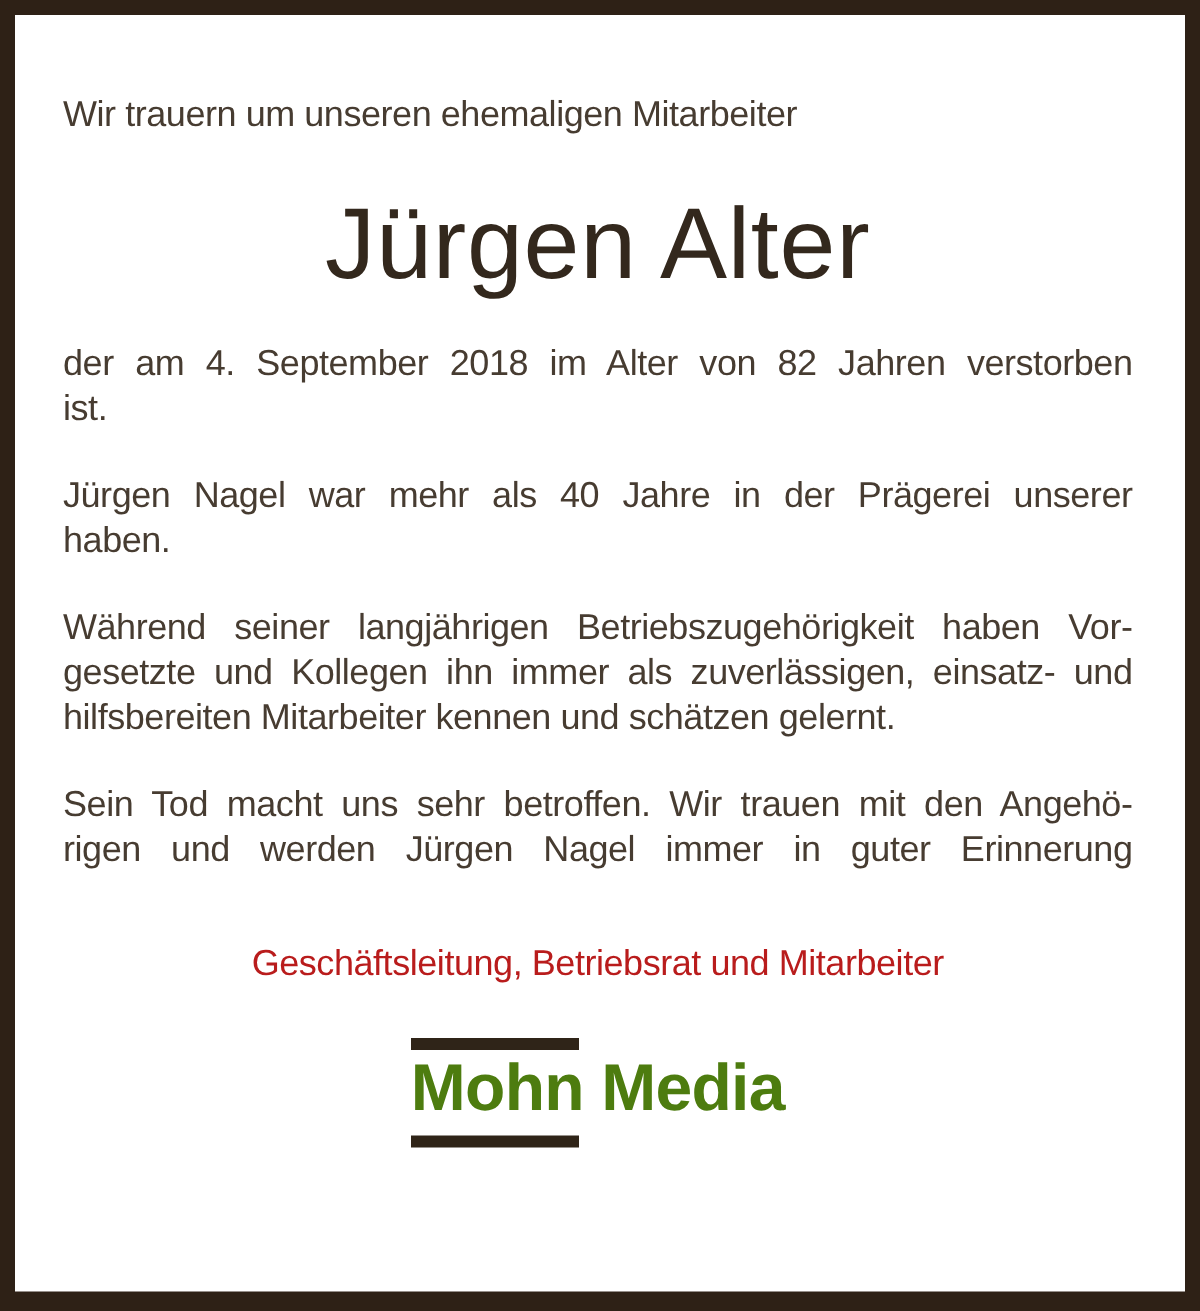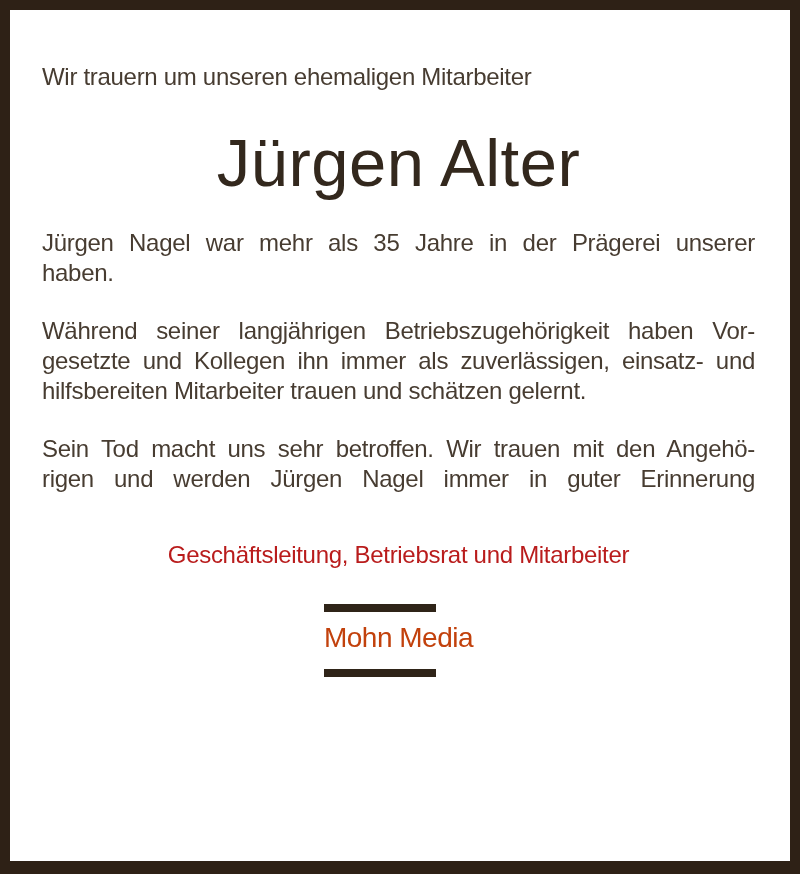--- a/index.html
+++ b/index.html
@@ -73,48 +73,52 @@
     text-align: left;
   }
   .logo-bar {
     width: 112px;
     height: 8px;
     background: #2f2418;
   }
   .logo-bar.top { margin-bottom: 4px; }
   .logo-bar.bottom { margin-top: 9px; }
   .logo-text {
-    font-size: 28px;
+    font-size: 44px;
     line-height: 44px;
-    font-weight: normal;
+    font-weight: bold;
     letter-spacing: -0.5px;
-    color: #c2410c;
+    color: #4d7c0f;
     white-space: nowrap;
   }
 </style>
 </head>
 <body>
 
 <div class="page">
   <div class="content">
 
     <div class="intro">Wir trauern um unseren ehemaligen Mitarbeiter</div>
 
     <h1 class="title">Jürgen Alter</h1>
 
+    <div class="para">
+      <div class="line j">der am 4. September 2018 im Alter von 82 Jahren verstorben</div>
+      <div class="line">ist.</div>
+    </div>
 
     <div class="para">
-      <div class="line j">Jürgen Nagel war mehr als 35 Jahre in der Prägerei unserer</div>
+      <div class="line j">Jürgen Nagel war mehr als 40 Jahre in der Prägerei unserer</div>
       <div class="line">haben.</div>
     </div>
 
     <div class="para">
       <div class="line j">Während seiner langjährigen Betriebszugehörigkeit haben Vor-</div>
       <div class="line j">gesetzte und Kollegen ihn immer als zuverlässigen, einsatz- und</div>
-      <div class="line">hilfsbereiten Mitarbeiter trauen und schätzen gelernt.</div>
+      <div class="line">hilfsbereiten Mitarbeiter kennen und schätzen gelernt.</div>
     </div>
 
     <div class="para">
       <div class="line j">Sein Tod macht uns sehr betroffen. Wir trauen mit den Angehö-</div>
       <div class="line j">rigen und werden Jürgen Nagel immer in guter Erinnerung</div>
     </div>
 
     <div class="signature">Geschäftsleitung, Betriebsrat und Mitarbeiter</div>
 
     <div class="logo-wrap">

